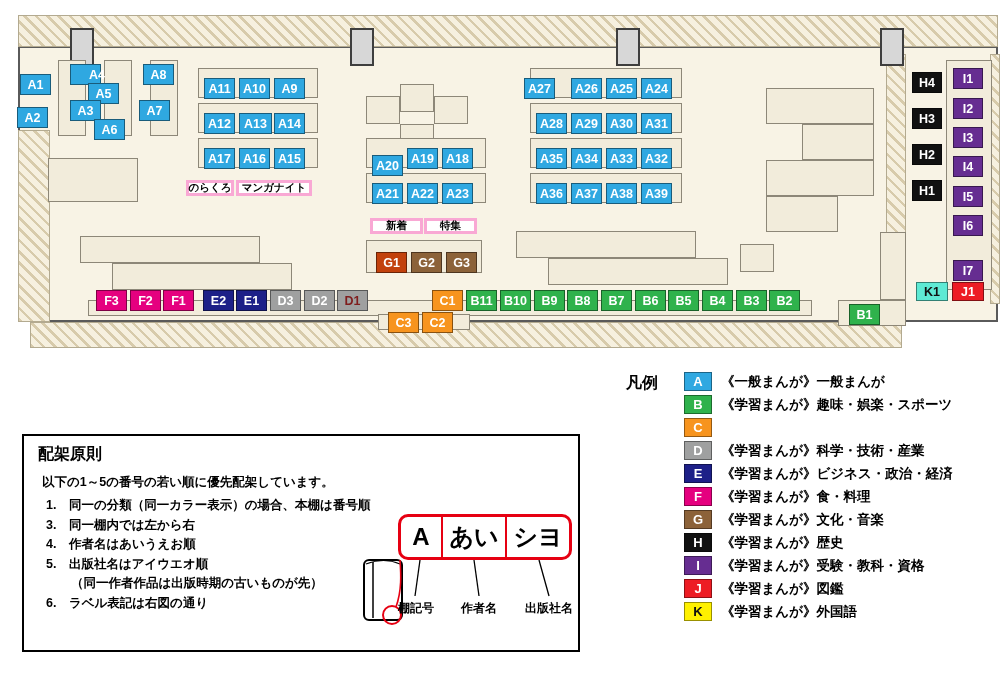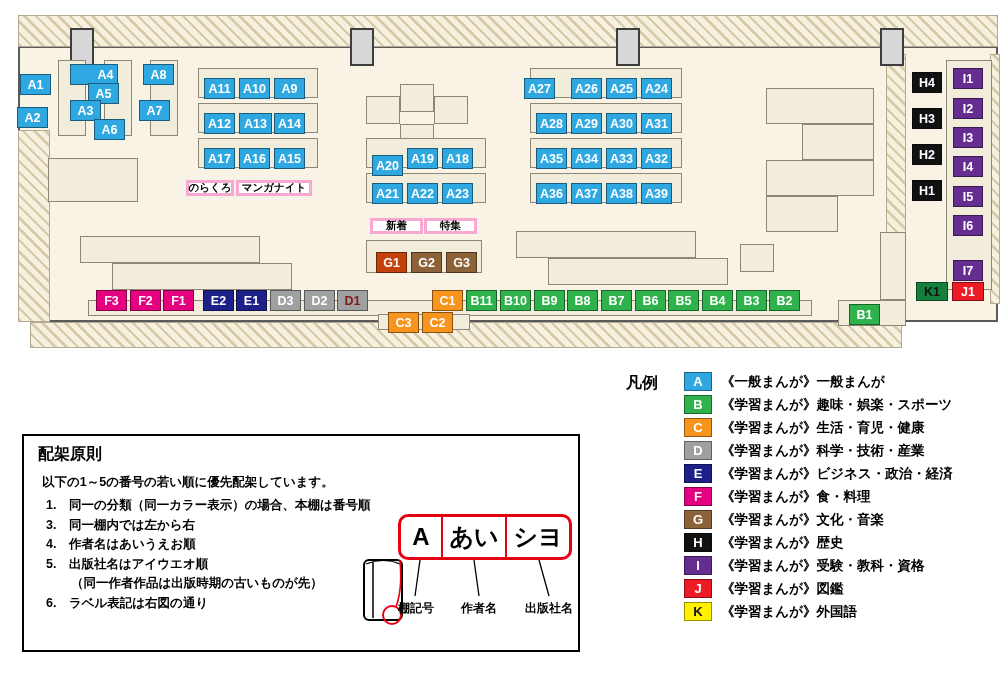--- a/index.html
+++ b/index.html
@@ -78,21 +78,21 @@
       <div class="shelf" style="left: 802px; top: 124px; width: 72px; height: 36px;"></div>
       <div class="shelf" style="left: 766px; top: 160px; width: 108px; height: 36px;"></div>
       <div class="shelf" style="left: 766px; top: 196px; width: 72px; height: 36px;"></div>
       <div class="shelf" style="left: 880px; top: 232px; width: 26px; height: 68px;"></div>
       <div class="shelf" style="left: 946px; top: 60px; width: 46px; height: 230px;"></div>
       <div class="shelf" style="left: 88px; top: 300px; width: 724px; height: 16px;"></div>
       <div class="shelf" style="left: 378px; top: 314px; width: 92px; height: 16px;"></div>
       <div class="shelf" style="left: 838px; top: 300px; width: 68px; height: 26px;"></div>
       <div class="chip" style="left: 20px; top: 74px; width: 31px; height: 21px; background: rgb(47, 168, 225); color: rgb(255, 255, 255);">A1</div>
       <div class="chip" style="left: 17px; top: 107px; width: 31px; height: 21px; background: rgb(47, 168, 225); color: rgb(255, 255, 255);">A2</div>
-      <div class="chip" style="left: 70px; top: 64px; width: 48px; height: 21px; background: rgb(47, 168, 225); color: rgb(255, 255, 255); padding-left: 23px;">A4</div>
+      <div class="chip" style="left: 70px; top: 64px; width: 31px; height: 21px; background: rgb(47, 168, 225); color: rgb(255, 255, 255); padding-left: 23px;">A4</div>
       <div class="chip" style="left: 88px; top: 83px; width: 31px; height: 21px; background: rgb(47, 168, 225); color: rgb(255, 255, 255);">A5</div>
       <div class="chip" style="left: 70px; top: 100px; width: 31px; height: 21px; background: rgb(47, 168, 225); color: rgb(255, 255, 255);">A3</div>
       <div class="chip" style="left: 94px; top: 119px; width: 31px; height: 21px; background: rgb(47, 168, 225); color: rgb(255, 255, 255);">A6</div>
       <div class="chip" style="left: 143px; top: 64px; width: 31px; height: 21px; background: rgb(47, 168, 225); color: rgb(255, 255, 255);">A8</div>
       <div class="chip" style="left: 139px; top: 100px; width: 31px; height: 21px; background: rgb(47, 168, 225); color: rgb(255, 255, 255);">A7</div>
       <div class="chip" style="left: 204px; top: 78px; width: 31px; height: 21px; background: rgb(47, 168, 225); color: rgb(255, 255, 255);">A11</div>
       <div class="chip" style="left: 239px; top: 78px; width: 31px; height: 21px; background: rgb(47, 168, 225); color: rgb(255, 255, 255);">A10</div>
       <div class="chip" style="left: 274px; top: 78px; width: 31px; height: 21px; background: rgb(47, 168, 225); color: rgb(255, 255, 255);">A9</div>
       <div class="chip" style="left: 204px; top: 113px; width: 31px; height: 21px; background: rgb(47, 168, 225); color: rgb(255, 255, 255);">A12</div>
       <div class="chip" style="left: 239px; top: 113px; width: 33px; height: 21px; background: rgb(47, 168, 225); color: rgb(255, 255, 255);">A13</div>
@@ -129,21 +129,21 @@
       <div class="chip" style="left: 912px; top: 108px; width: 30px; height: 21px; background: rgb(17, 17, 17); color: rgb(255, 255, 255);">H3</div>
       <div class="chip" style="left: 912px; top: 144px; width: 30px; height: 21px; background: rgb(17, 17, 17); color: rgb(255, 255, 255);">H2</div>
       <div class="chip" style="left: 912px; top: 180px; width: 30px; height: 21px; background: rgb(17, 17, 17); color: rgb(255, 255, 255);">H1</div>
       <div class="chip" style="left: 953px; top: 68px; width: 30px; height: 21px; background: rgb(102, 45, 145); color: rgb(255, 255, 255);">I1</div>
       <div class="chip" style="left: 953px; top: 98px; width: 30px; height: 21px; background: rgb(102, 45, 145); color: rgb(255, 255, 255);">I2</div>
       <div class="chip" style="left: 953px; top: 127px; width: 30px; height: 21px; background: rgb(102, 45, 145); color: rgb(255, 255, 255);">I3</div>
       <div class="chip" style="left: 953px; top: 156px; width: 30px; height: 21px; background: rgb(102, 45, 145); color: rgb(255, 255, 255);">I4</div>
       <div class="chip" style="left: 953px; top: 186px; width: 30px; height: 21px; background: rgb(102, 45, 145); color: rgb(255, 255, 255);">I5</div>
       <div class="chip" style="left: 953px; top: 215px; width: 30px; height: 21px; background: rgb(102, 45, 145); color: rgb(255, 255, 255);">I6</div>
       <div class="chip" style="left: 953px; top: 260px; width: 30px; height: 21px; background: rgb(102, 45, 145); color: rgb(255, 255, 255);">I7</div>
-      <div class="chip" style="left: 916px; top: 282px; width: 32px; height: 19px; background: #15803d; color: rgb(17, 17, 17);">K1</div>
+      <div class="chip" style="left: 916px; top: 282px; width: 32px; height: 19px; background: #5eead4; color: rgb(17, 17, 17);">K1</div>
       <div class="chip" style="left: 952px; top: 282px; width: 32px; height: 19px; background: rgb(237, 28, 36); color: rgb(255, 255, 255);">J1</div>
       <div class="chip" style="left: 96px; top: 290px; width: 31px; height: 21px; background: rgb(229, 0, 127); color: rgb(255, 255, 255);">F3</div>
       <div class="chip" style="left: 130px; top: 290px; width: 31px; height: 21px; background: rgb(229, 0, 127); color: rgb(255, 255, 255);">F2</div>
       <div class="chip" style="left: 163px; top: 290px; width: 31px; height: 21px; background: rgb(229, 0, 127); color: rgb(255, 255, 255);">F1</div>
       <div class="chip" style="left: 203px; top: 290px; width: 31px; height: 21px; background: rgb(29, 32, 136); color: rgb(255, 255, 255);">E2</div>
       <div class="chip" style="left: 236px; top: 290px; width: 31px; height: 21px; background: rgb(29, 32, 136); color: rgb(255, 255, 255);">E1</div>
       <div class="chip" style="left: 270px; top: 290px; width: 31px; height: 21px; background: rgb(159, 160, 160); color: rgb(255, 255, 255);">D3</div>
       <div class="chip" style="left: 304px; top: 290px; width: 31px; height: 21px; background: rgb(159, 160, 160); color: rgb(255, 255, 255);">D2</div>
       <div class="chip" style="left: 337px; top: 290px; width: 31px; height: 21px; background: rgb(159, 160, 160); color: #7f1d1d;">D1</div>
       <div class="chip" style="left: 432px; top: 290px; width: 31px; height: 21px; background: rgb(247, 148, 30); color: rgb(255, 255, 255);">C1</div>
@@ -172,21 +172,20 @@
         <div class="legend-row">
           <span class="legend-chip" style="background: rgb(47, 168, 225); color: rgb(255, 255, 255);">A</span>
           <span class="legend-label">《一般まんが》一般まんが</span>
         </div>
         <div class="legend-row">
           <span class="legend-chip" style="background: rgb(47, 178, 76); color: rgb(255, 255, 255);">B</span>
           <span class="legend-label">《学習まんが》趣味・娯楽・スポーツ</span>
         </div>
         <div class="legend-row">
           <span class="legend-chip" style="background: rgb(247, 148, 30); color: rgb(255, 255, 255);">C</span>
-          <span class="legend-label">《学習まんが》生活・育児・健康</span>
         </div>
         <div class="legend-row">
           <span class="legend-chip" style="background: rgb(159, 160, 160); color: rgb(255, 255, 255);">D</span>
           <span class="legend-label">《学習まんが》科学・技術・産業</span>
         </div>
         <div class="legend-row">
           <span class="legend-chip" style="background: rgb(29, 32, 136); color: rgb(255, 255, 255);">E</span>
           <span class="legend-label">《学習まんが》ビジネス・政治・経済</span>
         </div>
         <div class="legend-row">

